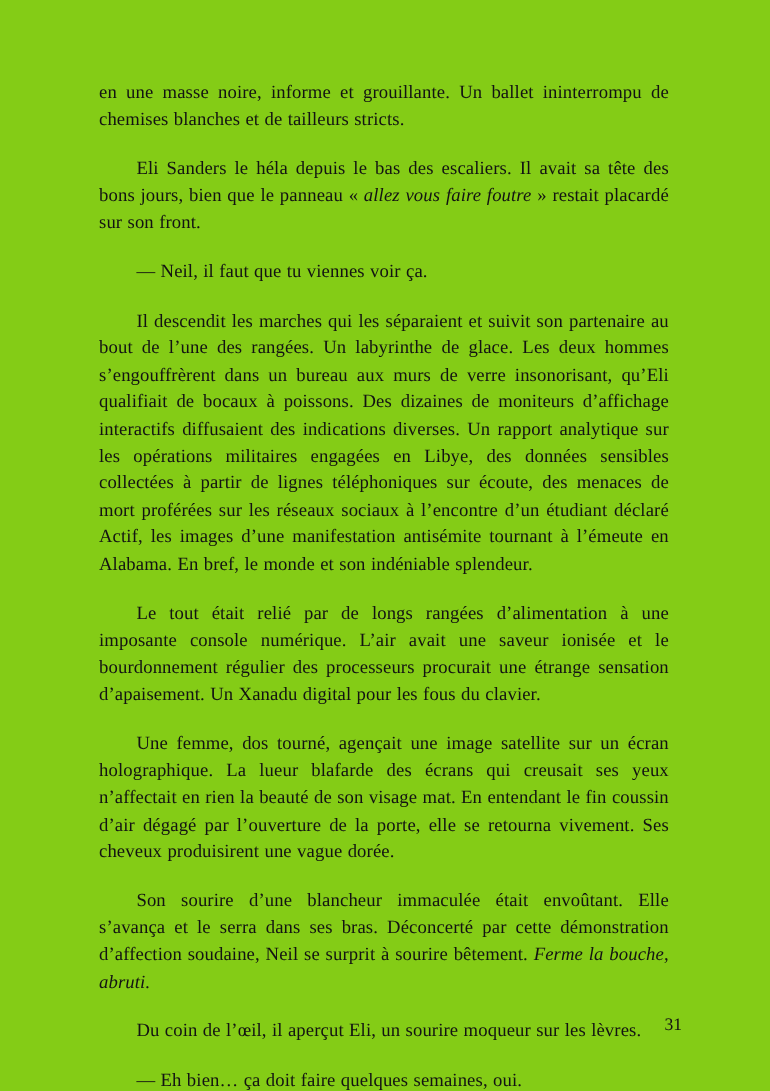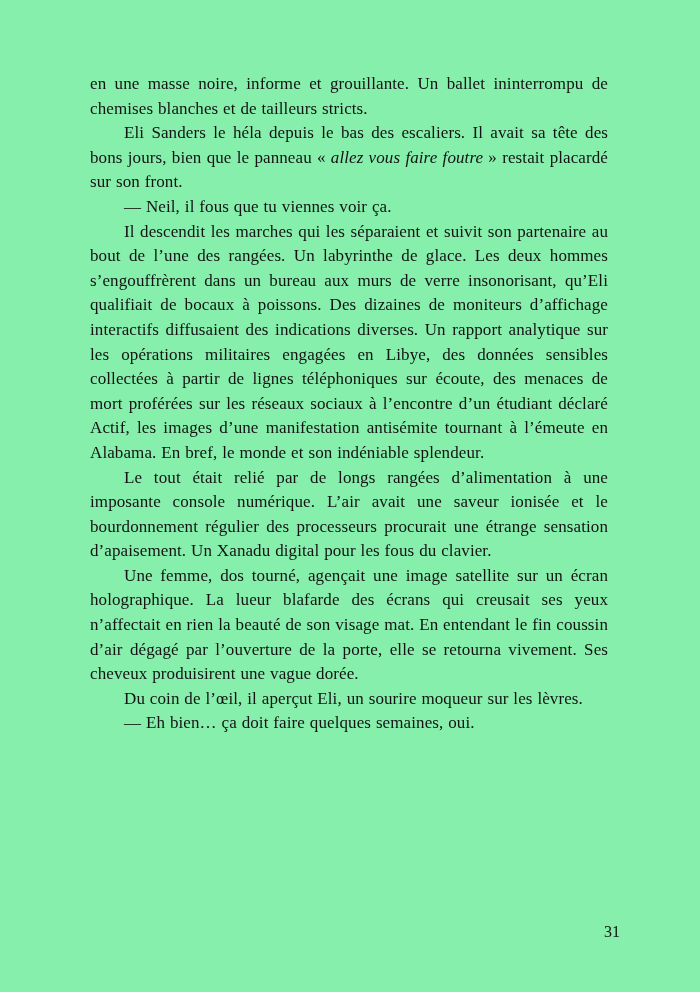--- a/index.html
+++ b/index.html
@@ -5,62 +5,64 @@
   html, body {
     margin: 0;
     padding: 0;
     background: #e8e8e8;
   }
   .page {
     position: relative;
     width: 700px;
     height: 992px;
     margin: 0 auto;
-    background: #86efac;
+    background: #84cc16;
     box-sizing: border-box;
     padding: 72px 92px 0 90px;
     font-family: "Liberation Serif", "DejaVu Serif", serif;
     color: #131313;
     overflow: hidden;
   }
   .text-block {
     width: 100%;
   }
   .para {
     margin: 0;
     font-size: 17px;
     line-height: 24.6px;
     text-align: justify;
     text-justify: inter-word;
     letter-spacing: 0.1px;
     word-spacing: 0.5px;
   }
   .para.indent {
     text-indent: 34px;
+    margin-top: 20px;
   }
   .italic {
     font-style: italic;
   }
   .page-number {
     position: absolute;
     right: 80px;
     bottom: 52px;
     font-size: 16px;
     line-height: 1;
     color: #131313;
   }
 </style>
 </head>
 <body>
 
 <div class="page">
   <div class="text-block" id="paragraphs">
       <p class="para"><span class="">en une masse noire, informe et grouillante. Un ballet ininterrompu de chemises blanches et de tailleurs stricts.</span></p>
       <p class="para indent"><span class="">Eli Sanders le héla depuis le bas des escaliers. Il avait sa tête des bons jours, bien que le panneau «&nbsp;</span><span class="italic">allez vous faire foutre</span><span class="">&nbsp;» restait placardé sur son front.</span></p>
-      <p class="para indent"><span class="">— Neil, il fous que tu viennes voir ça.</span></p>
+      <p class="para indent"><span class="">— Neil, il faut que tu viennes voir ça.</span></p>
       <p class="para indent"><span class="">Il descendit les marches qui les séparaient et suivit son partenaire au bout de l’une des rangées. Un labyrinthe de glace. Les deux hommes s’engouffrèrent dans un bureau aux murs de verre insonorisant, qu’Eli qualifiait de bocaux à poissons. Des dizaines de moniteurs d’affichage interactifs diffusaient des indications diverses. Un rapport analytique sur les opérations militaires engagées en Libye, des données sensibles collectées à partir de lignes téléphoniques sur écoute, des menaces de mort proférées sur les réseaux sociaux à l’encontre d’un étudiant déclaré Actif, les images d’une manifestation antisémite tournant à l’émeute en Alabama. En bref, le monde et son indéniable splendeur.</span></p>
       <p class="para indent"><span class="">Le tout était relié par de longs rangées d’alimentation à une imposante console numérique. L’air avait une saveur ionisée et le bourdonnement régulier des processeurs procurait une étrange sensation d’apaisement. Un Xanadu digital pour les fous du clavier.</span></p>
       <p class="para indent"><span class="">Une femme, dos tourné, agençait une image satellite sur un écran holographique. La lueur blafarde des écrans qui creusait ses yeux n’affectait en rien la beauté de son visage mat. En entendant le fin coussin d’air dégagé par l’ouverture de la porte, elle se retourna vivement. Ses cheveux produisirent une vague dorée.</span></p>
+      <p class="para indent"><span class="">Son sourire d’une blancheur immaculée était envoûtant. Elle s’avança et le serra dans ses bras. Déconcerté par cette démonstration d’affection soudaine, Neil se surprit à sourire bêtement. </span><span class="italic">Ferme la bouche, abruti.</span></p>
       <p class="para indent"><span class="">Du coin de l’œil, il aperçut Eli, un sourire moqueur sur les lèvres.</span></p>
       <p class="para indent"><span class="">— Eh bien… ça doit faire quelques semaines, oui.</span></p>
     </div>
   <div class="page-number">31</div>
 </div>
 
 </body></html>

